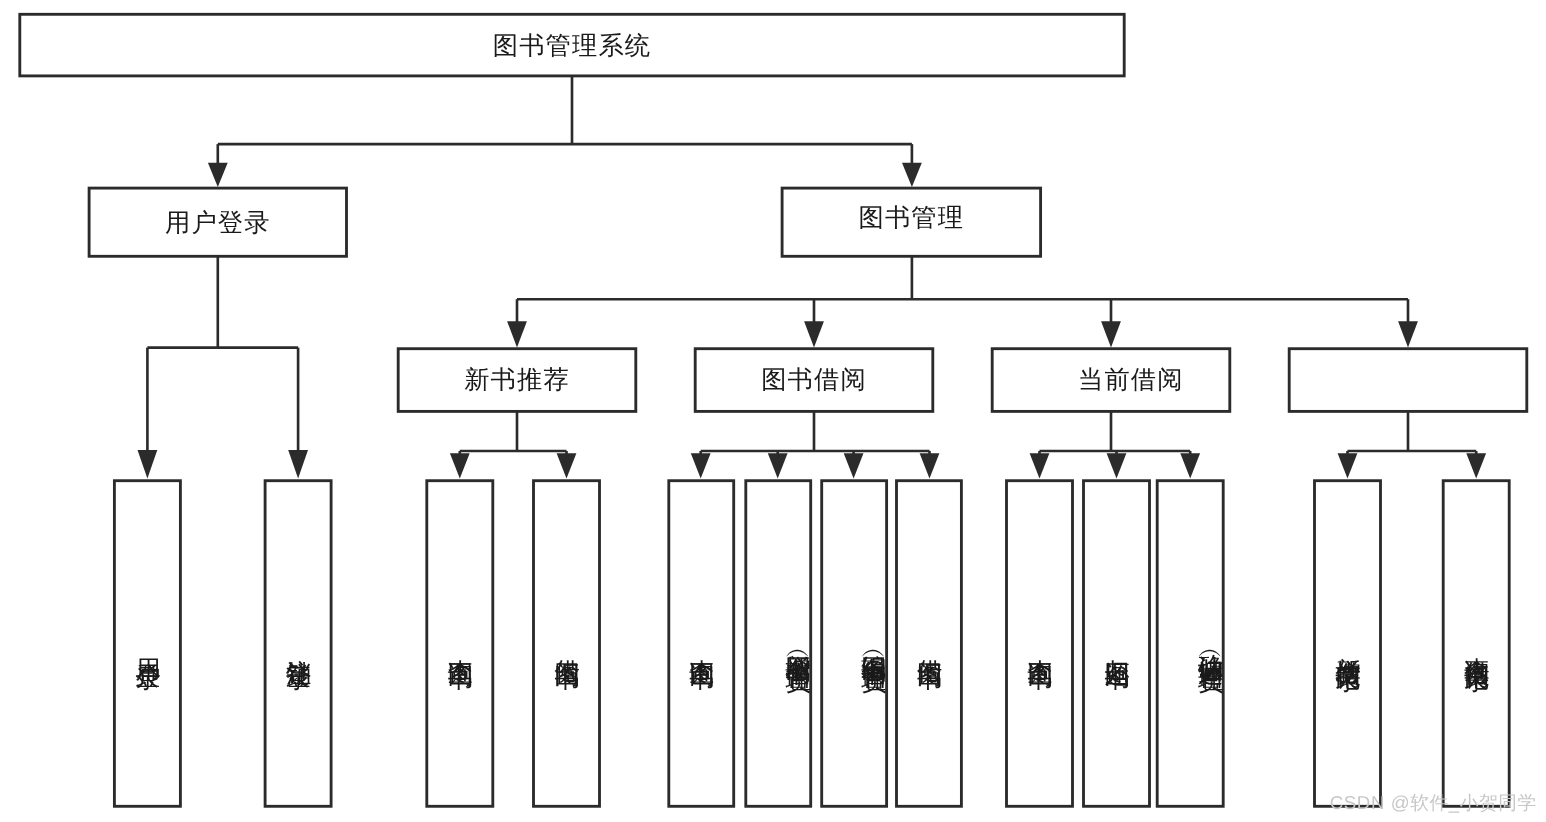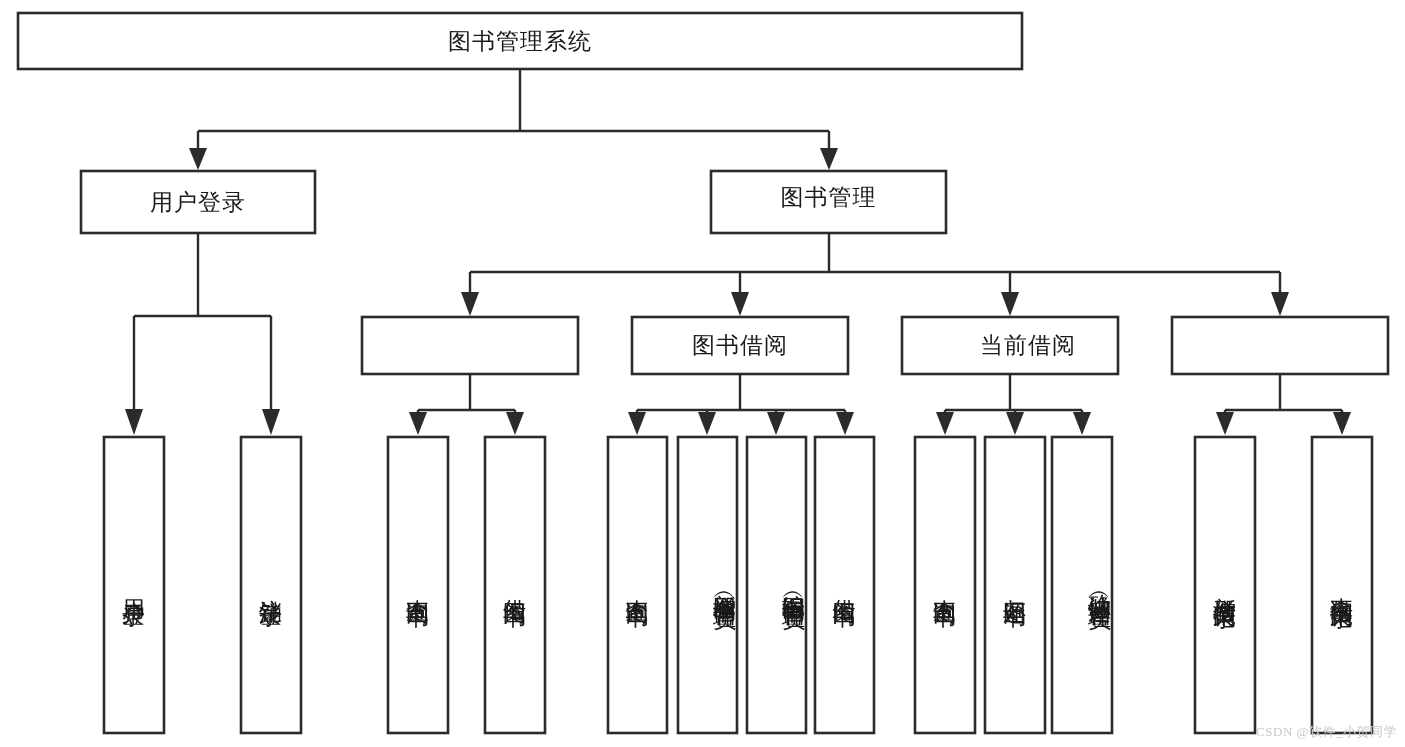--- a/index.html
+++ b/index.html
@@ -34,22 +34,22 @@
   }
   .arrow-head {
     fill: #2b2b2b;
     stroke: none;
   }
   .watermark {
     position: absolute;
     right: 8px;
     bottom: 6px;
     color: #c7c7c7;
-    font-size: 13px;
-    font-family: Liberation Serif, serif;
+    font-size: 17px;
+    font-family: Liberation Sans, sans-serif;
     white-space: nowrap;
     letter-spacing: 0.5px;
     user-select: none;
   }
   .vert-wrap {
     position: absolute;
     display: flex;
     align-items: center;
     justify-content: center;
     writing-mode: vertical-rl;
@@ -179,20 +179,21 @@
     <rect class="node-box" x="1195" y="437" width="60" height="296"></rect>
     <rect class="node-box" x="1312" y="437" width="60" height="296"></rect>
   </svg>
 
   
   <div class="horiz-wrap" style="left:18px; top:13px; width:1004px; height:56px;">图书管理系统</div>
 
   <div class="horiz-wrap" style="left:81px; top:171px; width:234px; height:62px;">用户登录</div>
   <div class="horiz-wrap" style="left:711px; top:171px; width:235px; height:52px;">图书管理</div>
 
+  <div class="horiz-wrap" style="left:362px; top:317px; width:216px; height:57px;">新书推荐</div>
   <div class="horiz-wrap" style="left:632px; top:317px; width:216px; height:57px;border-radius:12px;">图书借阅</div>
   <div class="horiz-wrap" style="left:902px; top:317px; width:252px; height:57px;">当前借阅</div>
 
   
   <div class="vert-wrap" style="left:104px; top:437px; width:60px; height:296px;">用户登录</div>
   <div class="vert-wrap" style="left:241px; top:437px; width:60px; height:296px;">注销登录</div>
   <div class="vert-wrap" style="left:388px; top:437px; width:60px; height:296px;">查询图书</div>
   <div class="vert-wrap" style="left:485px; top:437px; width:60px; height:296px;">借阅图书</div>
   <div class="vert-wrap" style="left:608px; top:437px; width:59px; height:296px;">查询图书</div>
   <div class="vert-wrap" style="left:678px; top:437px; width:59px; height:296px; align-items:flex-start;">新增图书（管理员）</div>

